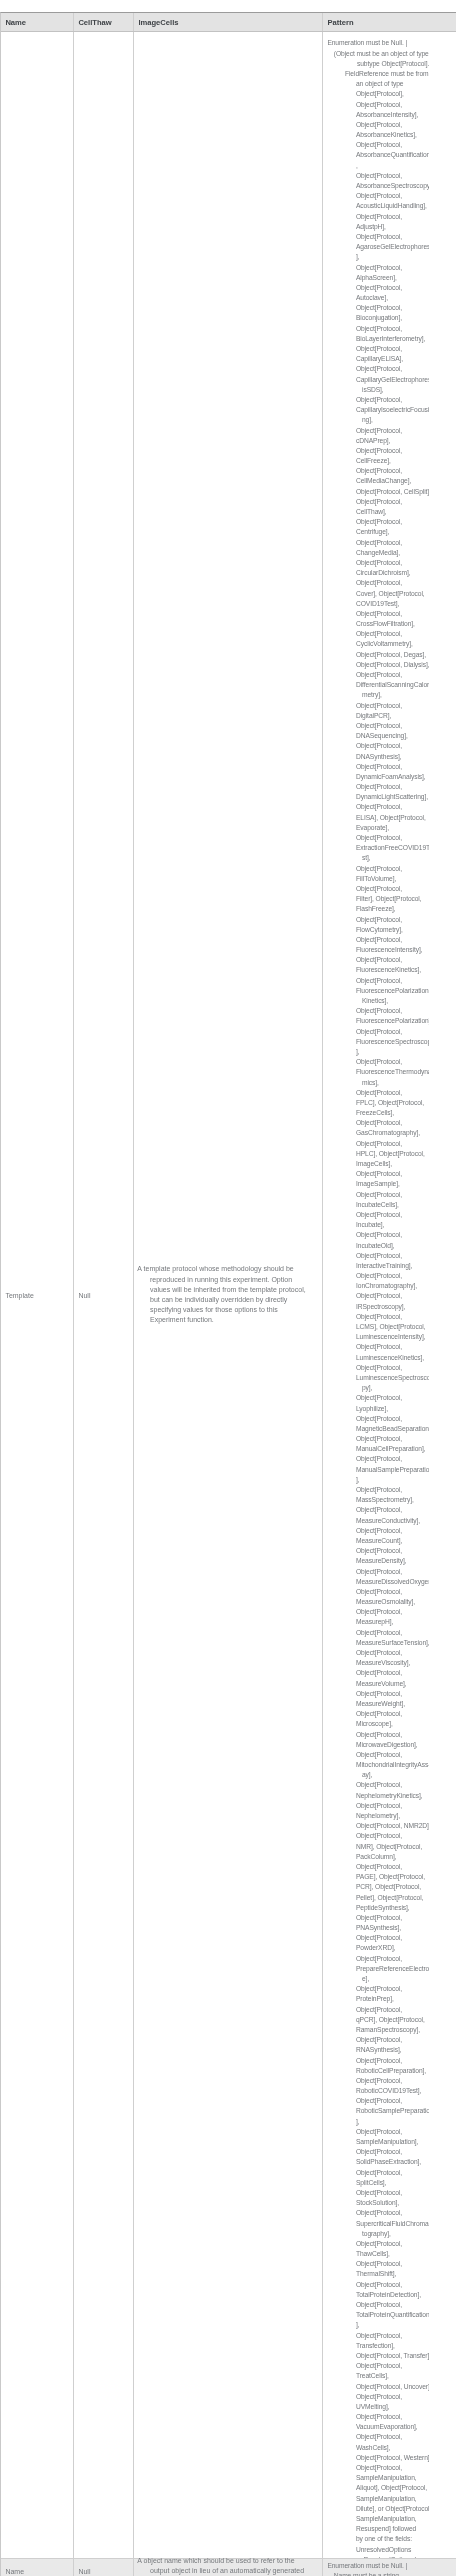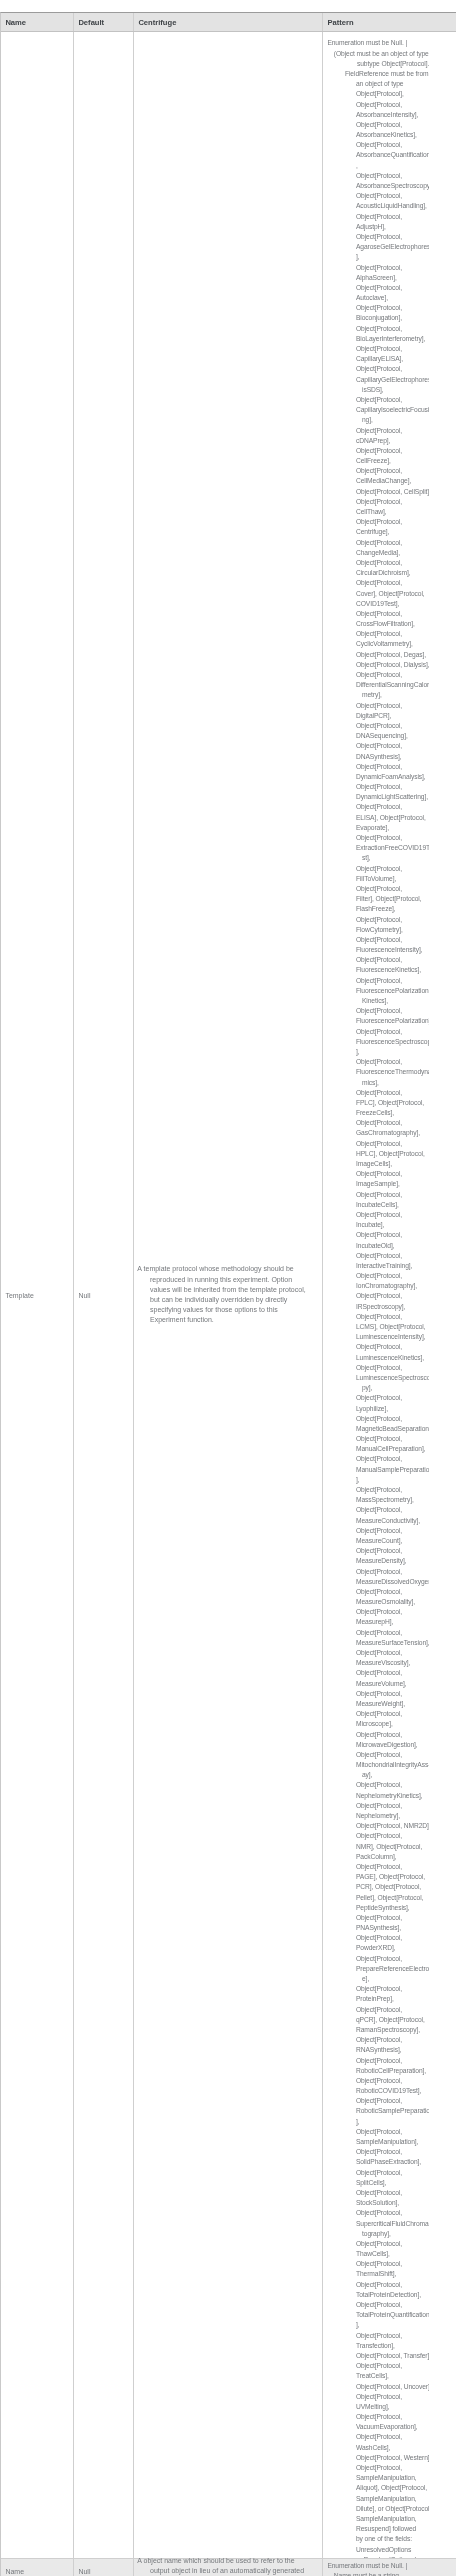--- a/index.html
+++ b/index.html
@@ -48,24 +48,24 @@
 <body>
 
 <div class="doc">
   <div class="opt-table">
 
     <div class="tr thead">
       <div class="th col-name">
         <span>Name</span>
       </div>
       <div class="th col-default">
-        <span>Default</span>
+        <span>CellThaw</span>
       </div>
       <div class="th col-desc">
-        <span>Centrifuge</span>
+        <span>ImageCells</span>
       </div>
       <div class="th col-pattern">
         <span>Pattern</span>
       </div>
     </div>
 
     <div class="tr row-template">
       <div class="td col-name cell-v name-cell">
         <span>Template</span>
       </div>

